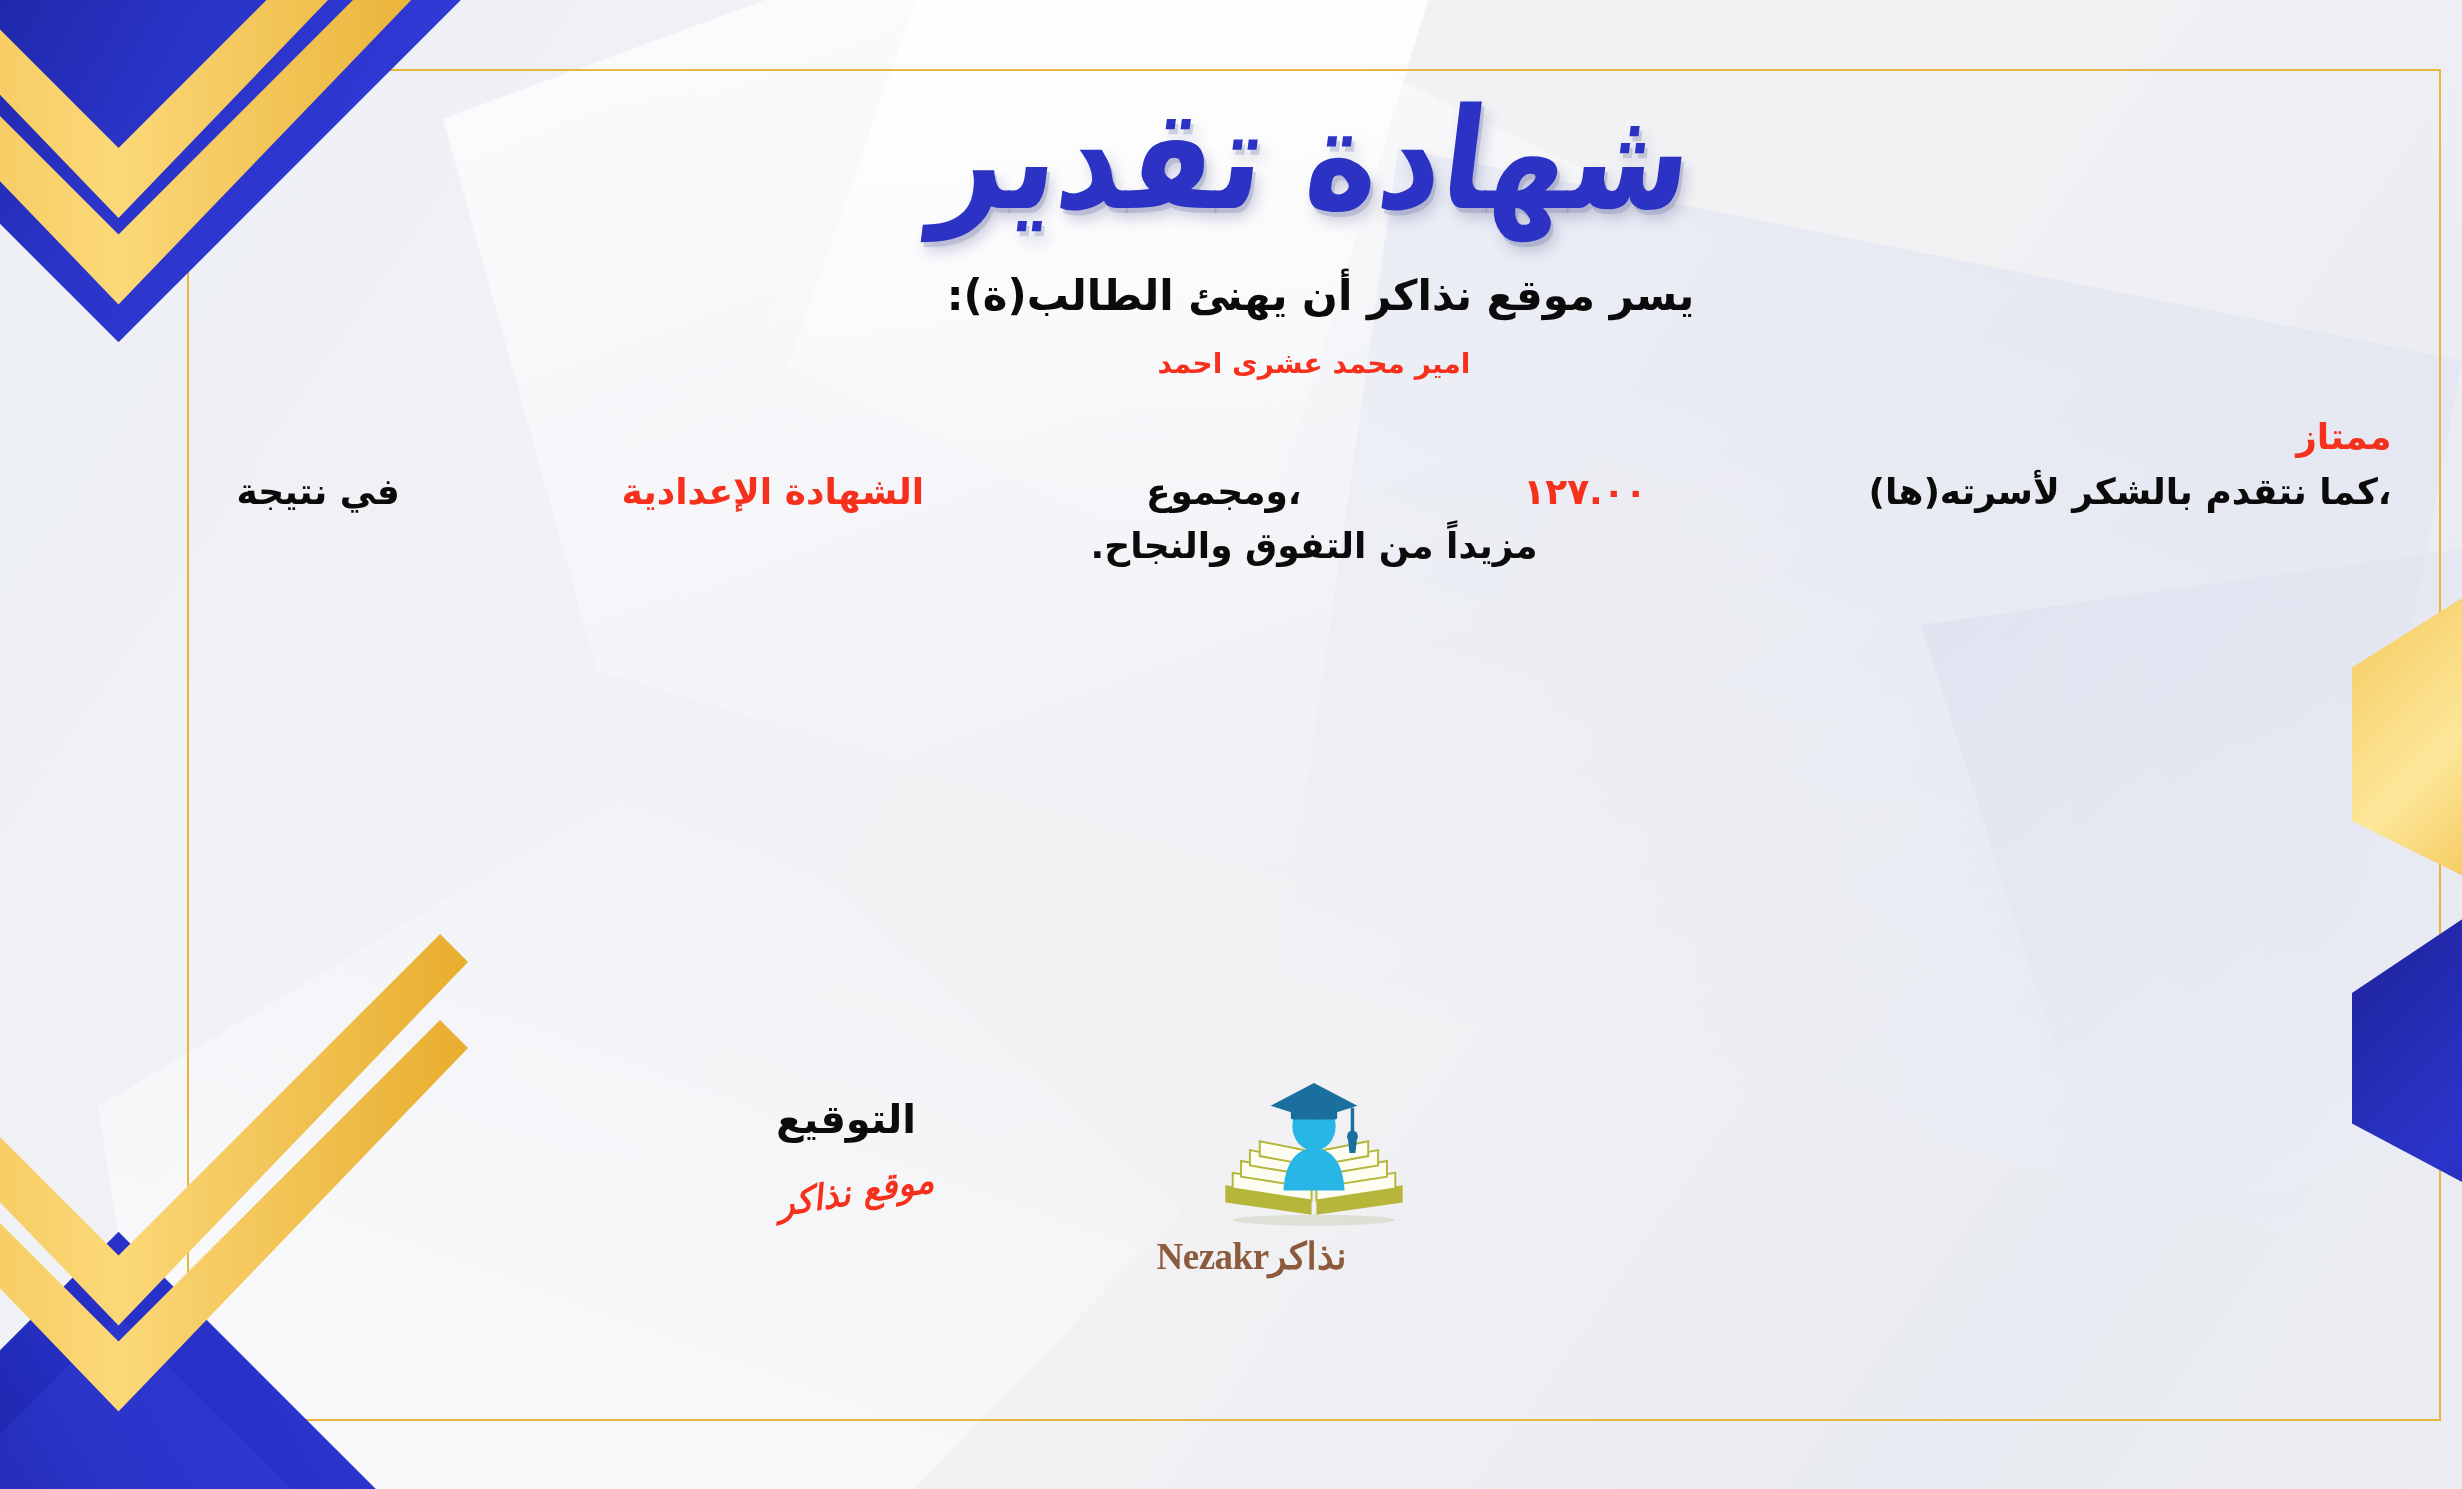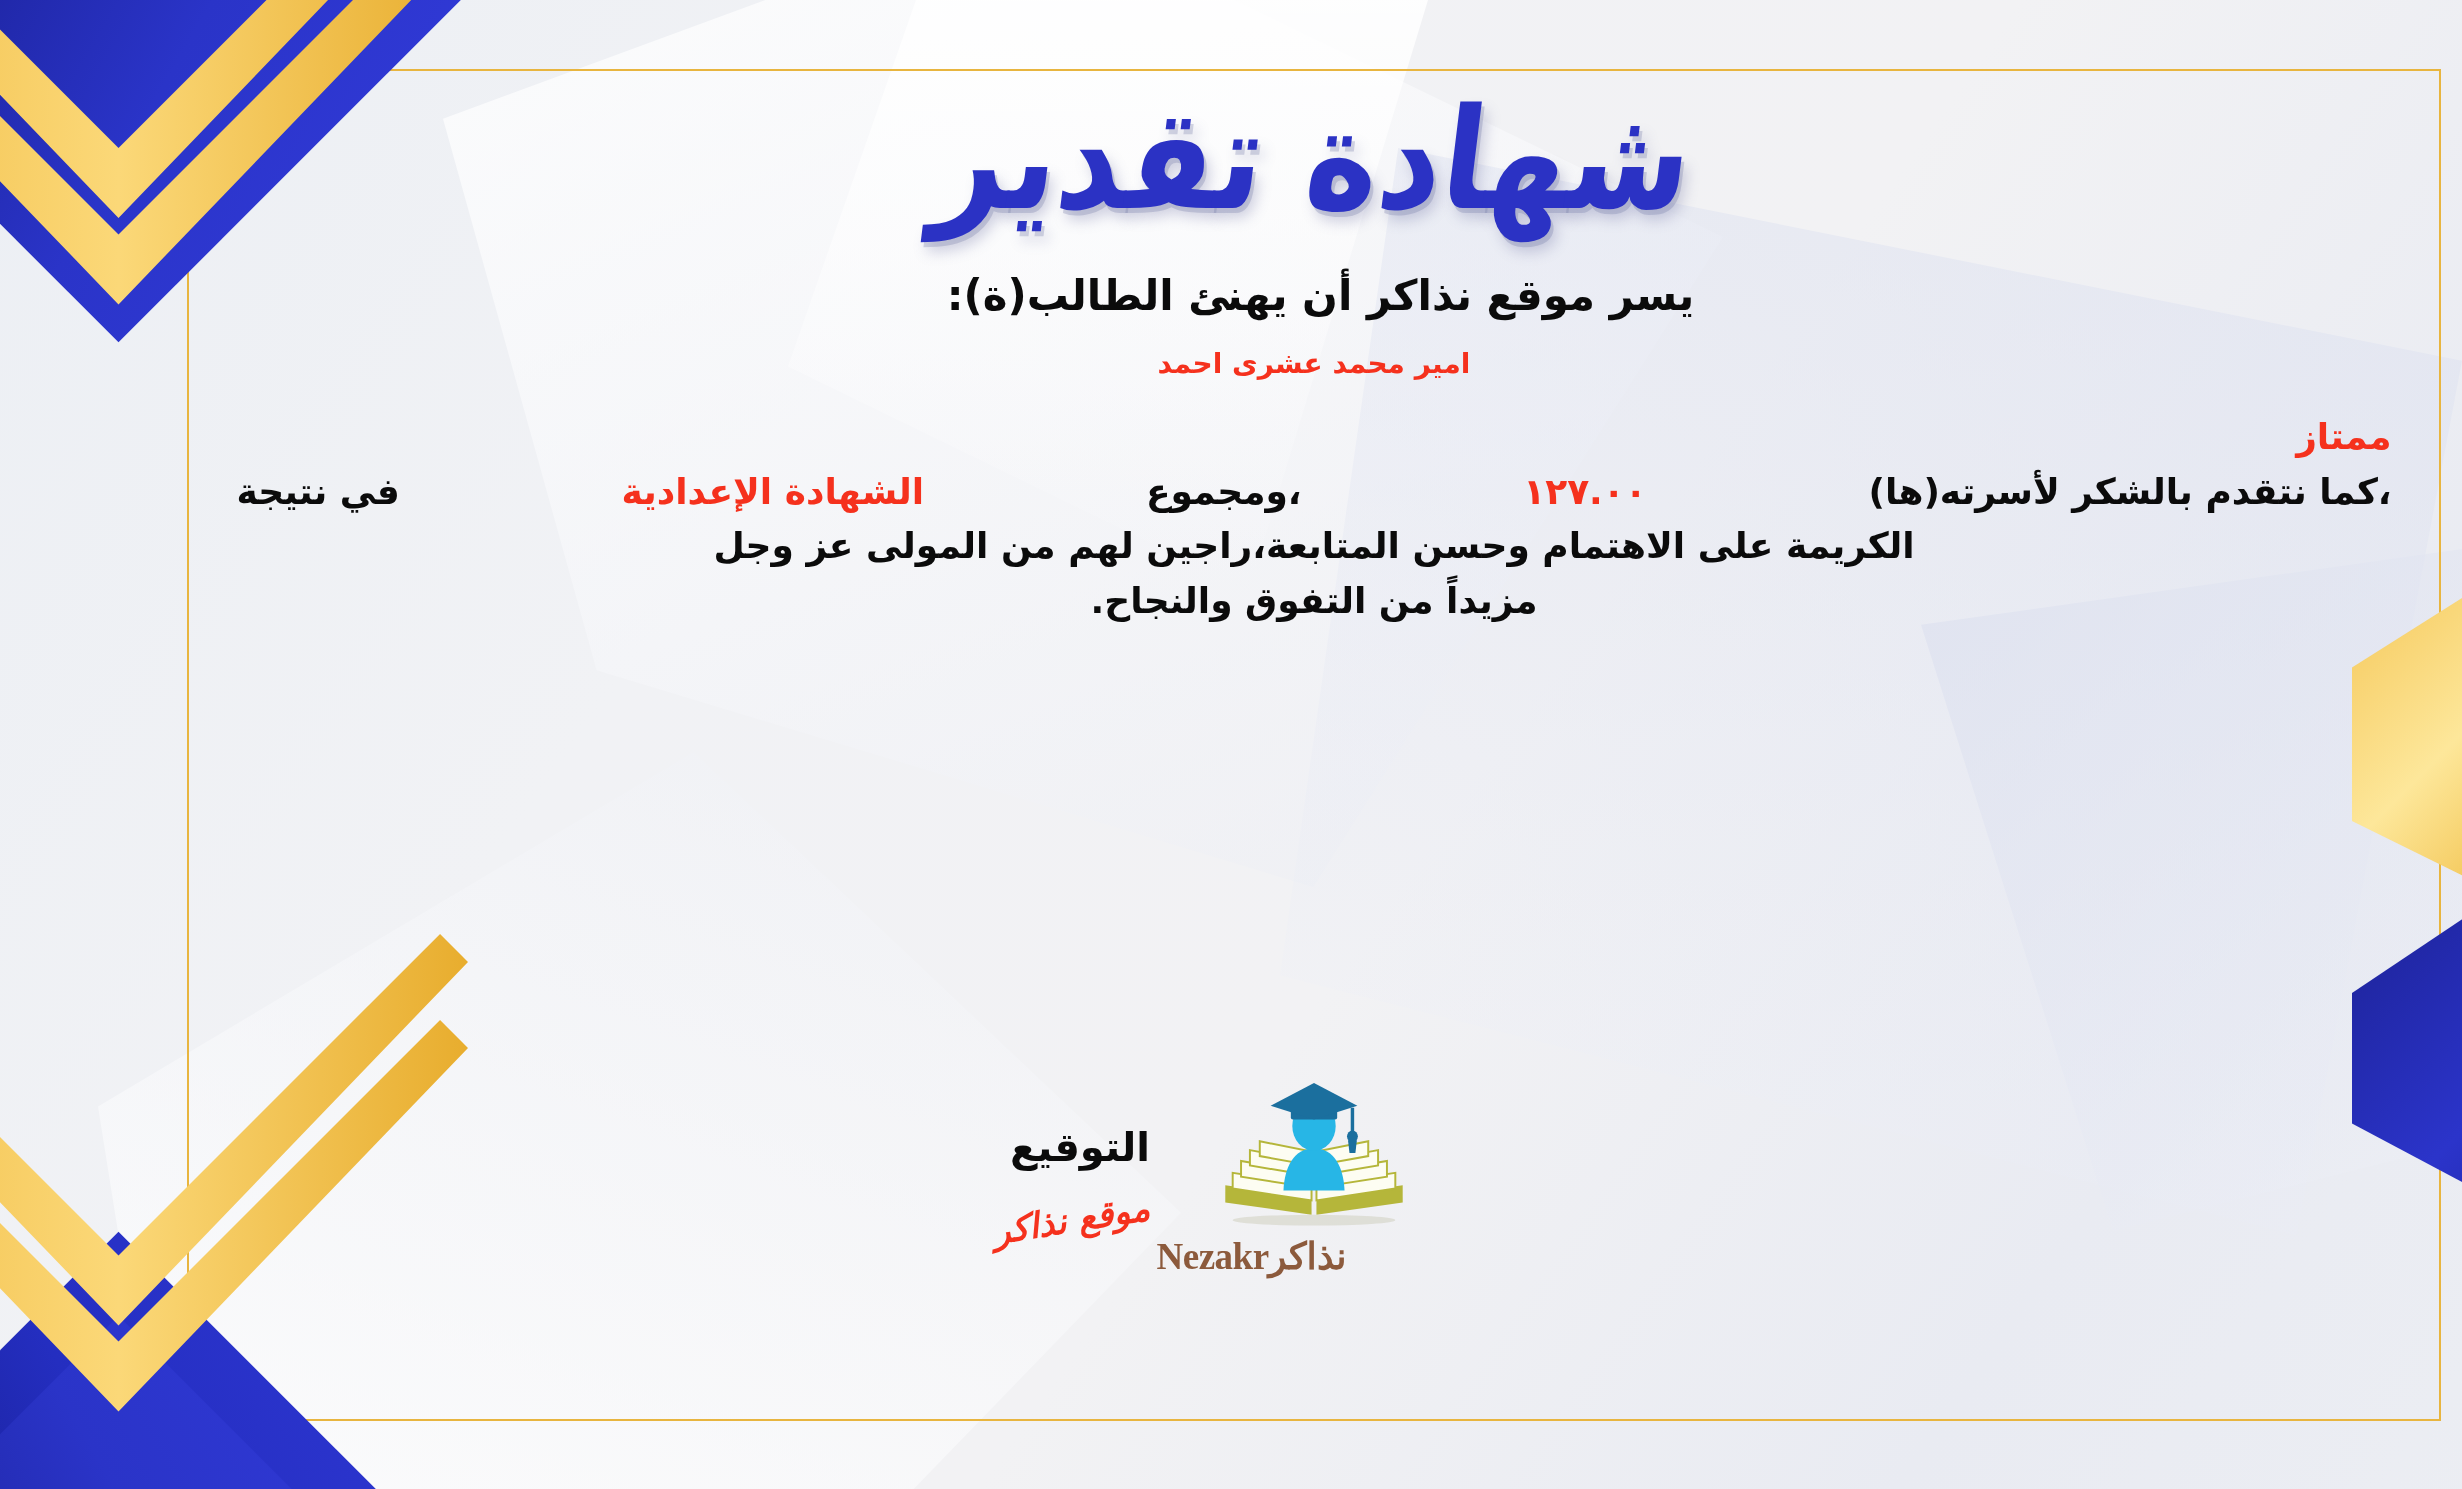--- a/index.html
+++ b/index.html
@@ -156,21 +156,21 @@
   }
   .hl { color:#f5311d; }
 
   
   .footer {
     position:absolute; left:0; right:0; bottom:14.8px;
     height:315px;
   }
   .sig-area {
     position:absolute; right:1271px; top:19.7px;
-    width:374px; text-align:right;margin-top:28px;
+    width:374px; text-align:left;
   }
   .sig-label { font-size:40px; font-weight:700; color:#0b0b0b; }
   .sig-mark {
     margin-top:29.5px; font-size:35px; color:#f5311d;
     font-family:"DejaVu Serif", serif; font-style:italic; font-weight:600;
     transform:rotate(-9deg); display:inline-block;
   }
 
   .logo-area {
     position:absolute; left:50%; transform:translateX(-50%);
@@ -232,21 +232,20 @@
       </div>
 
       <div class="body-line justify">
         <span>،كما نتقدم بالشكر لأسرته(ها)</span>
         <span class="hl">١٢٧.٠٠</span>
         <span>،ومجموع</span>
         <span class="hl">الشهادة الإعدادية</span>
         <span>في نتيجة</span>
       </div>
 
-      <div class="body-line">الكريمة على الاهتمام وحسن المتابعة،راجين لهم من المولى عز وجل</div>
       <div class="body-line">مزيداً من التفوق والنجاح.</div>
     </div>
 
     <div class="footer">
 
       <div class="sig-area">
         <div class="sig-label">التوقيع</div>
         <div class="sig-mark">موقع نذاكر</div>
       </div>
 

